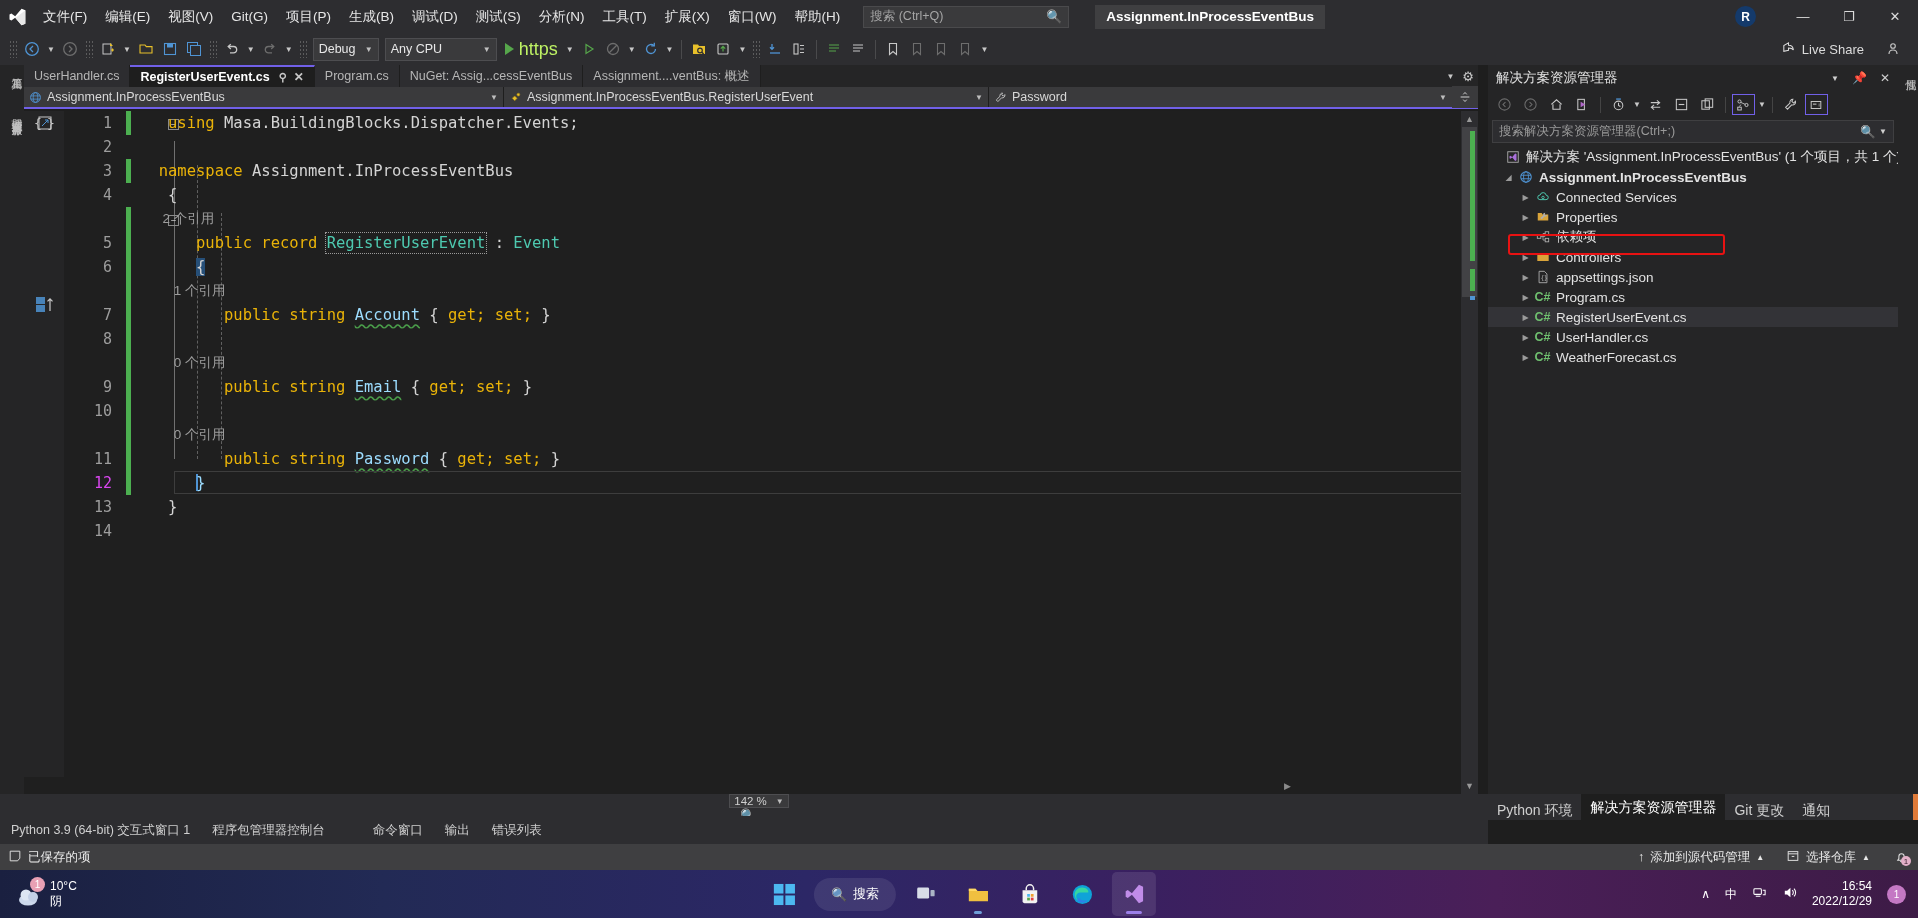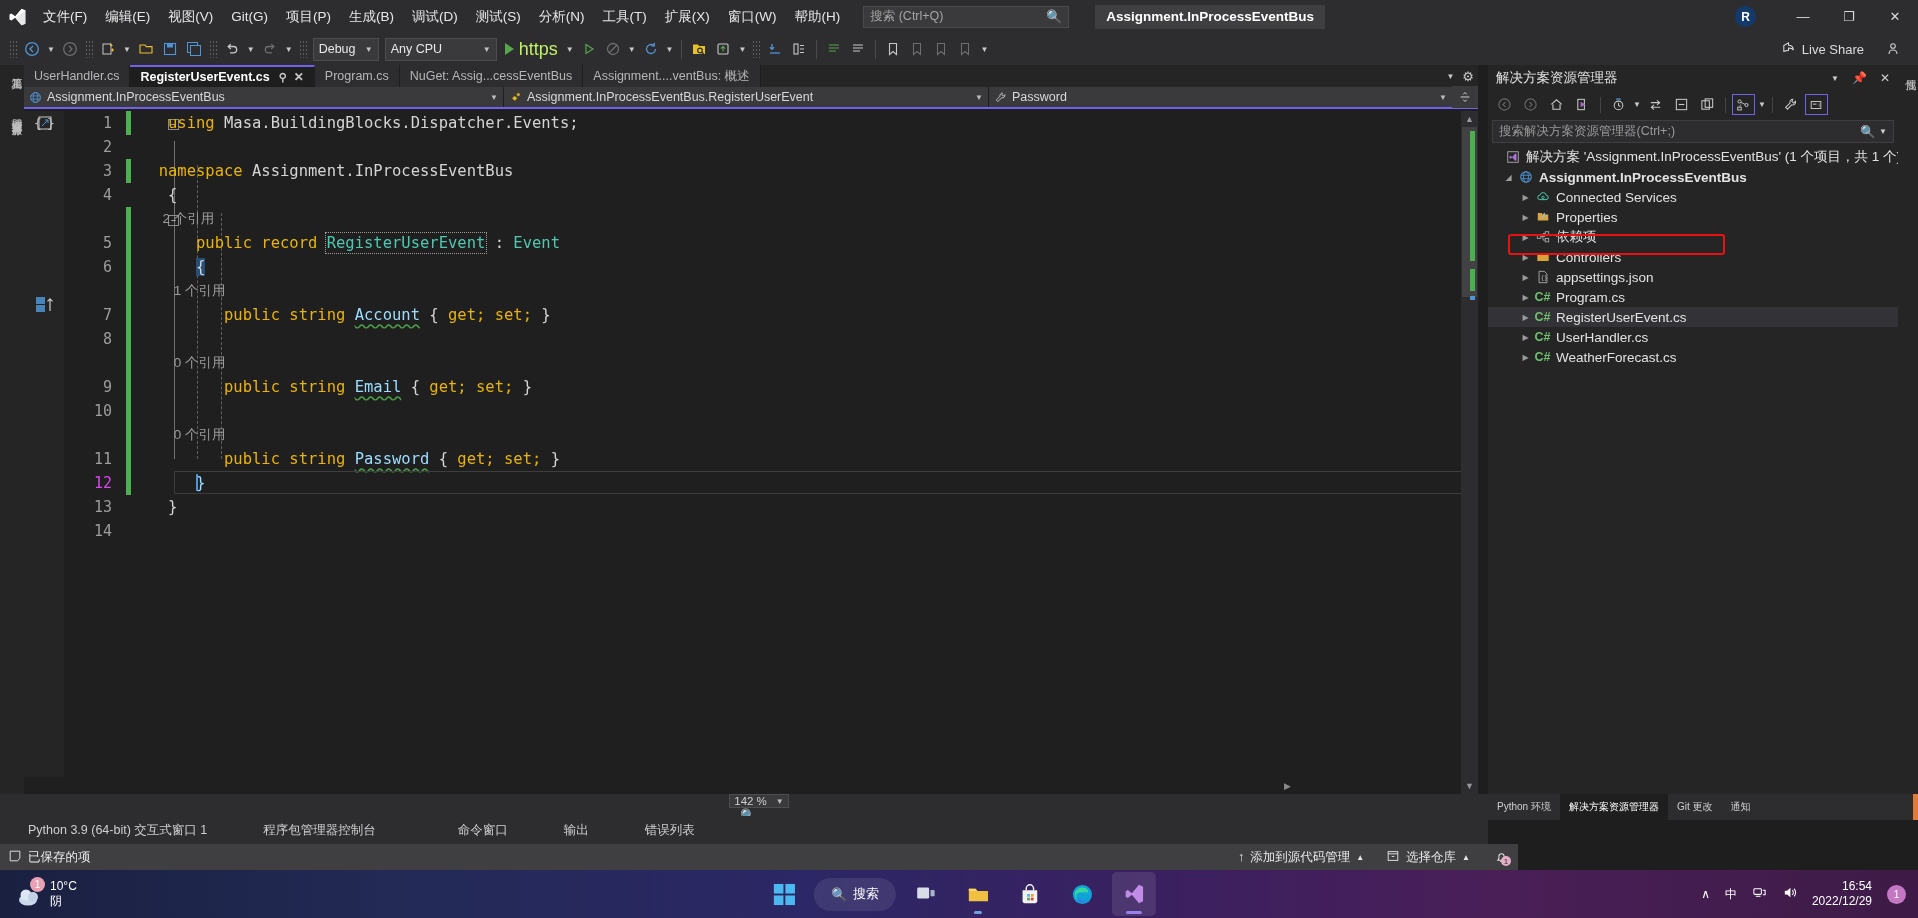--- a/index.html
+++ b/index.html
@@ -201,21 +201,21 @@
   .st-right { margin-left:auto; display:flex; align-items:center; gap:0; }
   .st-cell { padding:0 10px; height:22px; line-height:22px; font-size:12px; }
   .st-cell.box { border-left:1px solid #3f3f41; border-right:1px solid #3f3f41; }
 
   
   .dock {
     position:absolute; top:816px; left:0; width:1488px; height:28px;
     background:#2d2d30; display:flex; align-items:center; font-size:12.5px;
     color:#cfcfcf;
   }
-  .dock .dt { padding:0 28px; height:28px; line-height:28px; }
+  .dock .dt { padding:0 11px; height:28px; line-height:28px; }
 
   
   .sln {
     position:absolute; top:65px; left:1488px; width:410px; height:729px;
     background:#252526;
   }
   .sln-title {
     height:26px; display:flex; align-items:center; padding:0 8px;
     font-size:13.5px; color:#e2e2e2;
   }
@@ -252,21 +252,21 @@
     position:absolute; top:65px; left:1898px; width:20px; height:729px;
     background:#252526;
   }
   .sln-right-strip .vtab2 {
     writing-mode:vertical-rl; text-orientation:upright; font-size:11px;
     color:#c0c0c0; padding-top:6px; text-align:center; width:20px;
   }
 
   
   .vsbottom {
-    position:absolute; top:844px; left:0; width:1518px; height:26px;
+    position:absolute; top:844px; left:0; width:1918px; height:26px;
     background:#3f3f41; display:flex; align-items:center; font-size:12.5px;
     color:#e8e8e8; padding:0 8px;
   }
   .vsbottom .lft { display:flex; align-items:center; gap:6px; }
   .vsbottom .rgt { margin-left:auto; display:flex; align-items:center; gap:22px; }
   .bell { width:18px; height:18px; display:flex; align-items:center;
     justify-content:center; position:relative; }
   .bell .dot { position:absolute; right:-1px; bottom:0px; width:10px; height:10px;
     border-radius:50%; background:#e3b0c8; color:#3b2030; font-size:8px;
     display:flex; align-items:center; justify-content:center; }
@@ -959,21 +959,21 @@
       </div>
 
       <div class="hl-box" style="left:20px; top:169px; width:217px; height:21px;"></div>
     </div>
   </div>
 
   <div class="sln-right-strip">
     <div class="vtab2">属性</div>
   </div>
 
-  <div style="position:absolute; top:794px; left:1488px; width:430px; height:26px; background:#2d2d30; display:flex; align-items:center; font-size:10px; color:#cfcfcf;">
+  <div style="position:absolute; top:794px; left:1488px; width:430px; height:26px; background:#2d2d30; display:flex; align-items:flex-end; font-size:14px; color:#cfcfcf;">
     <span style="padding:0 9px;">Python 环境</span>
     <span style="padding:0 9px; background:#1e1e1e; height:26px; line-height:26px; color:#ffffff;">解决方案资源管理器</span>
     <span style="padding:0 9px;">Git 更改</span>
     <span style="padding:0 9px;">通知</span>
     <span style="margin-left:auto; width:5px; height:26px; background:#e07b39;"></span>
   </div>
 
   <div class="vsbottom">
     <div class="lft">
       <span>

